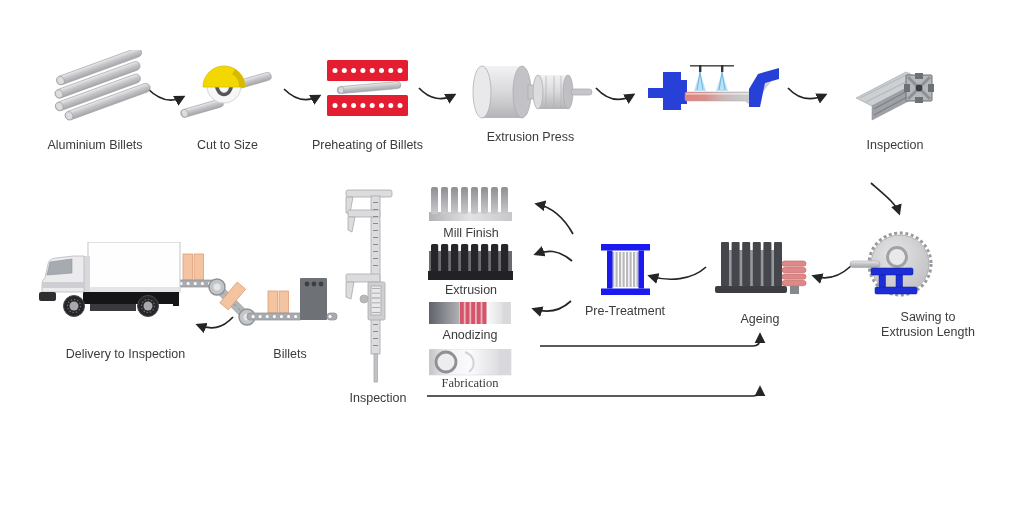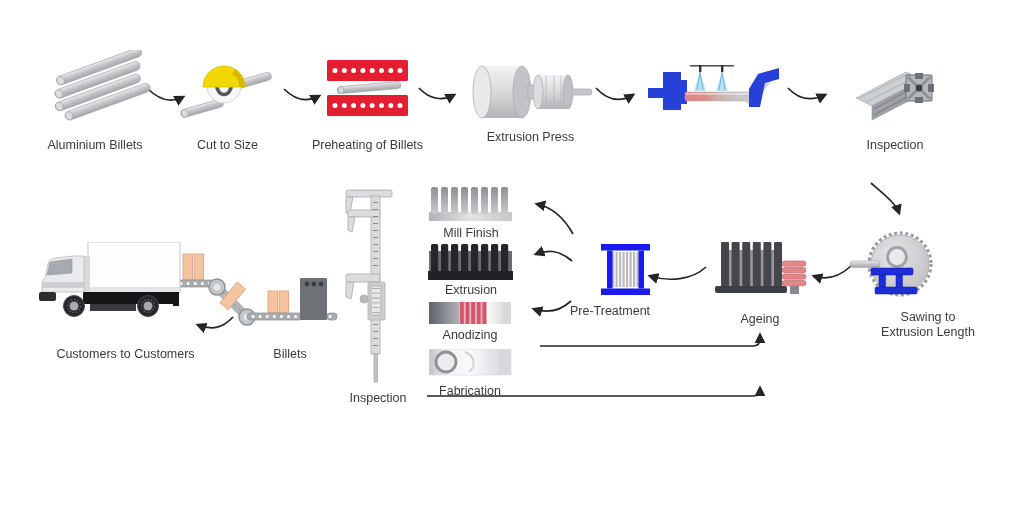--- a/index.html
+++ b/index.html
@@ -377,22 +377,22 @@
   <div class="lbl" style="left:295px;top:138px;width:145px;">Preheating of Billets</div>
   <div class="lbl" style="left:458px;top:130px;width:145px;">Extrusion Press</div>
   <div class="lbl" style="left:845px;top:138px;width:100px;">Inspection</div>
 
   <div class="lbl" style="left:864px;top:310px;width:128px;">
     <span>Sawing to</span><br>
     <span>Extrusion Length</span>
   </div>
 
   <div class="lbl" style="left:712px;top:312px;width:96px;">Ageing</div>
-  <div class="lbl" style="left:547px;top:304px;width:126px;">Pre-Treatment</div>
+  <div class="lbl" style="left:562px;top:304px;width:126px;">Pre-Treatment</div>
   <div class="lbl" style="left:428px;top:226px;width:86px;text-align:center;">Mill Finish</div>
   <div class="lbl" style="left:428px;top:283px;width:86px;">Extrusion</div>
   <div class="lbl" style="left:428px;top:328px;width:84px;">Anodizing</div>
-  <div class="lbl" style="left:418px;top:384px;width:104px;">Fabrication</div>
+  <div class="lbl" style="left:418px;top:376px;width:104px;font-family:Liberation Serif, serif;">Fabrication</div>
   <div class="lbl" style="left:330px;top:391px;width:96px;">Inspection</div>
   <div class="lbl" style="left:246px;top:347px;width:88px;">Billets</div>
-  <div class="lbl" style="left:43px;top:347px;width:165px;">Customers to Customers</div>
+  <div class="lbl" style="left:43px;top:347px;width:165px;">Delivery to Inspection</div>
 
 </div>
 
 </body></html>

